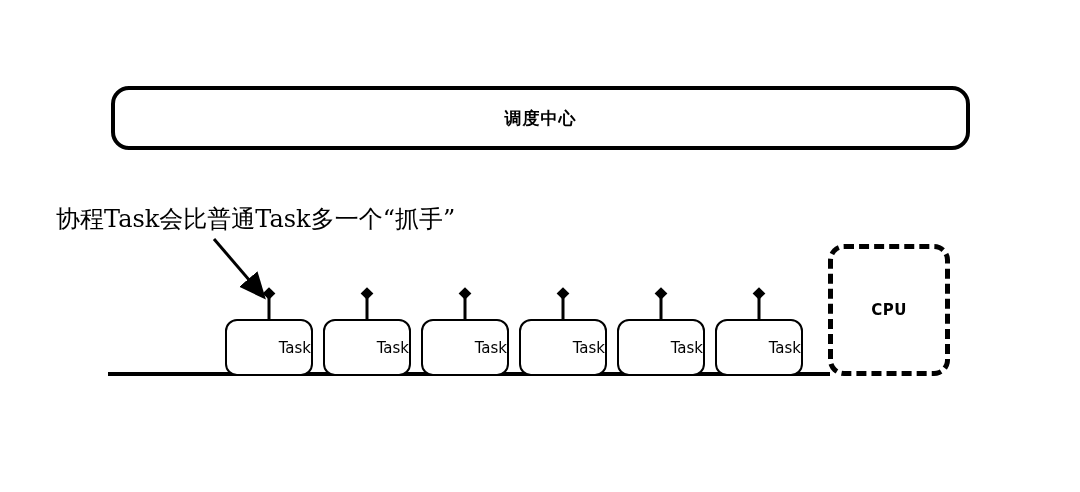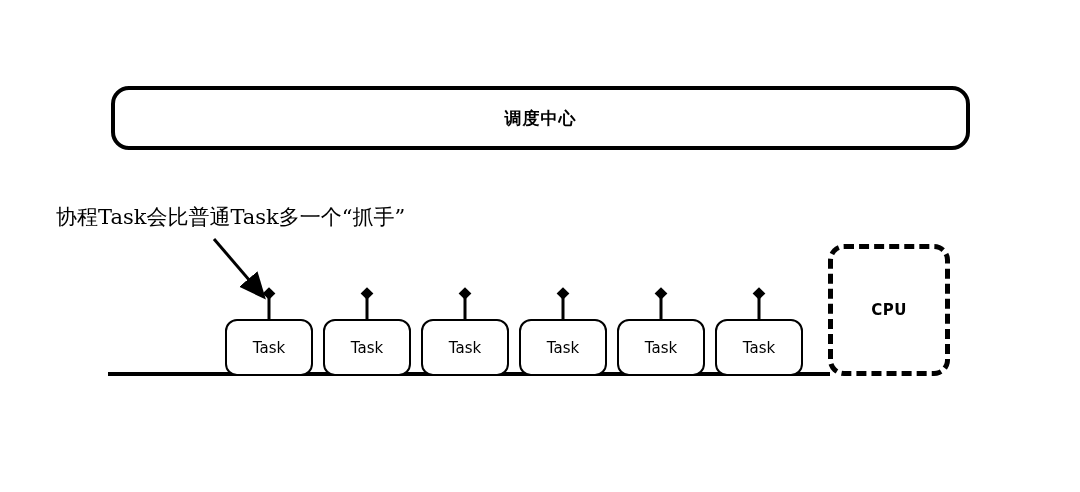--- a/index.html
+++ b/index.html
@@ -46,21 +46,21 @@
     letter-spacing: 1px;
     color: #000000;
   }
 
   
   .annotation-text {
     position: absolute;
     left: 56px;
     top: 157px;
     font-family: "DejaVu Serif", "Liberation Serif", serif;
-    font-size: 21px;
+    font-size: 24px;
     font-weight: normal;
     white-space: nowrap;
     color: #000000;
   }
 
   
   .overlay-svg {
     position: absolute;
     left: 0;
     top: 0;
@@ -124,21 +124,21 @@
     left: 0;
     top: 33px;
     width: 88px;
     height: 57px;
     box-sizing: border-box;
     border: 2.5px solid #000000;
     border-radius: 12px;
     background: #ffffff;
     display: flex;
     align-items: center;
-    justify-content: center;
+    justify-content: flex-end;
   }
   .task-label {
     font-family: "DejaVu Sans", "Liberation Sans", sans-serif;
     font-size: 15px;
     color: #000000;
   }
 
   
   .cpu-box {
     position: absolute;

